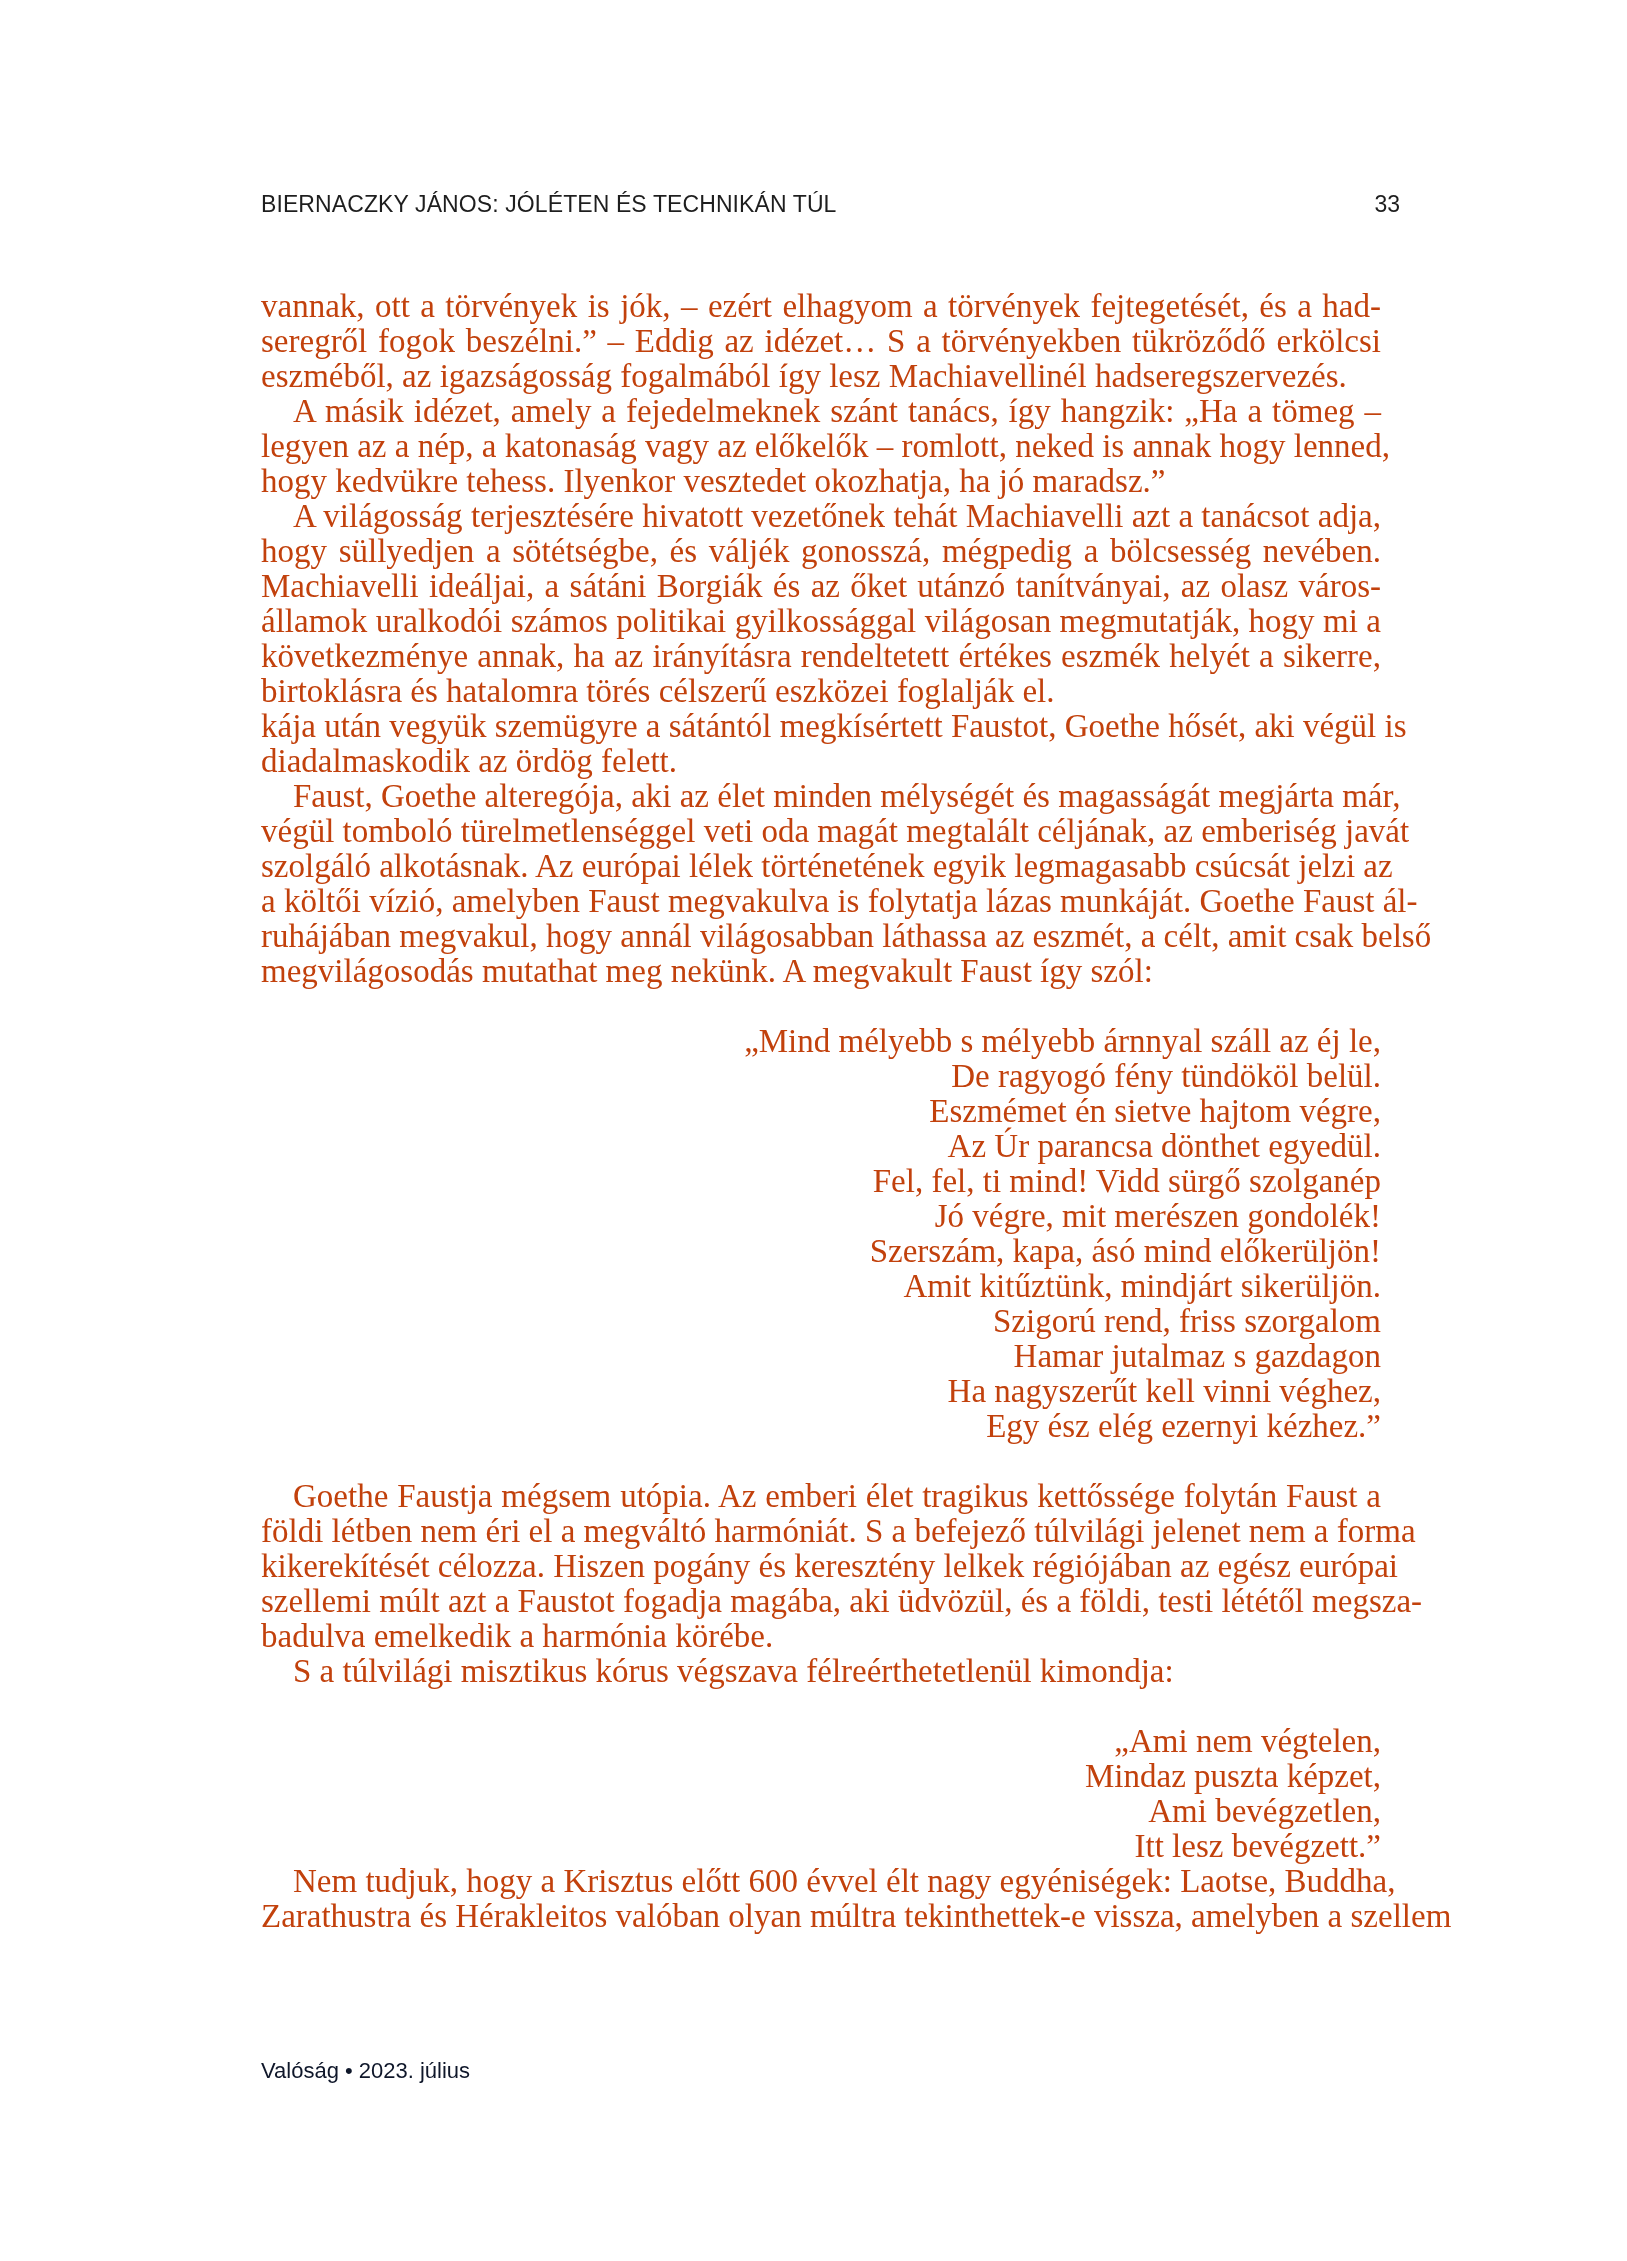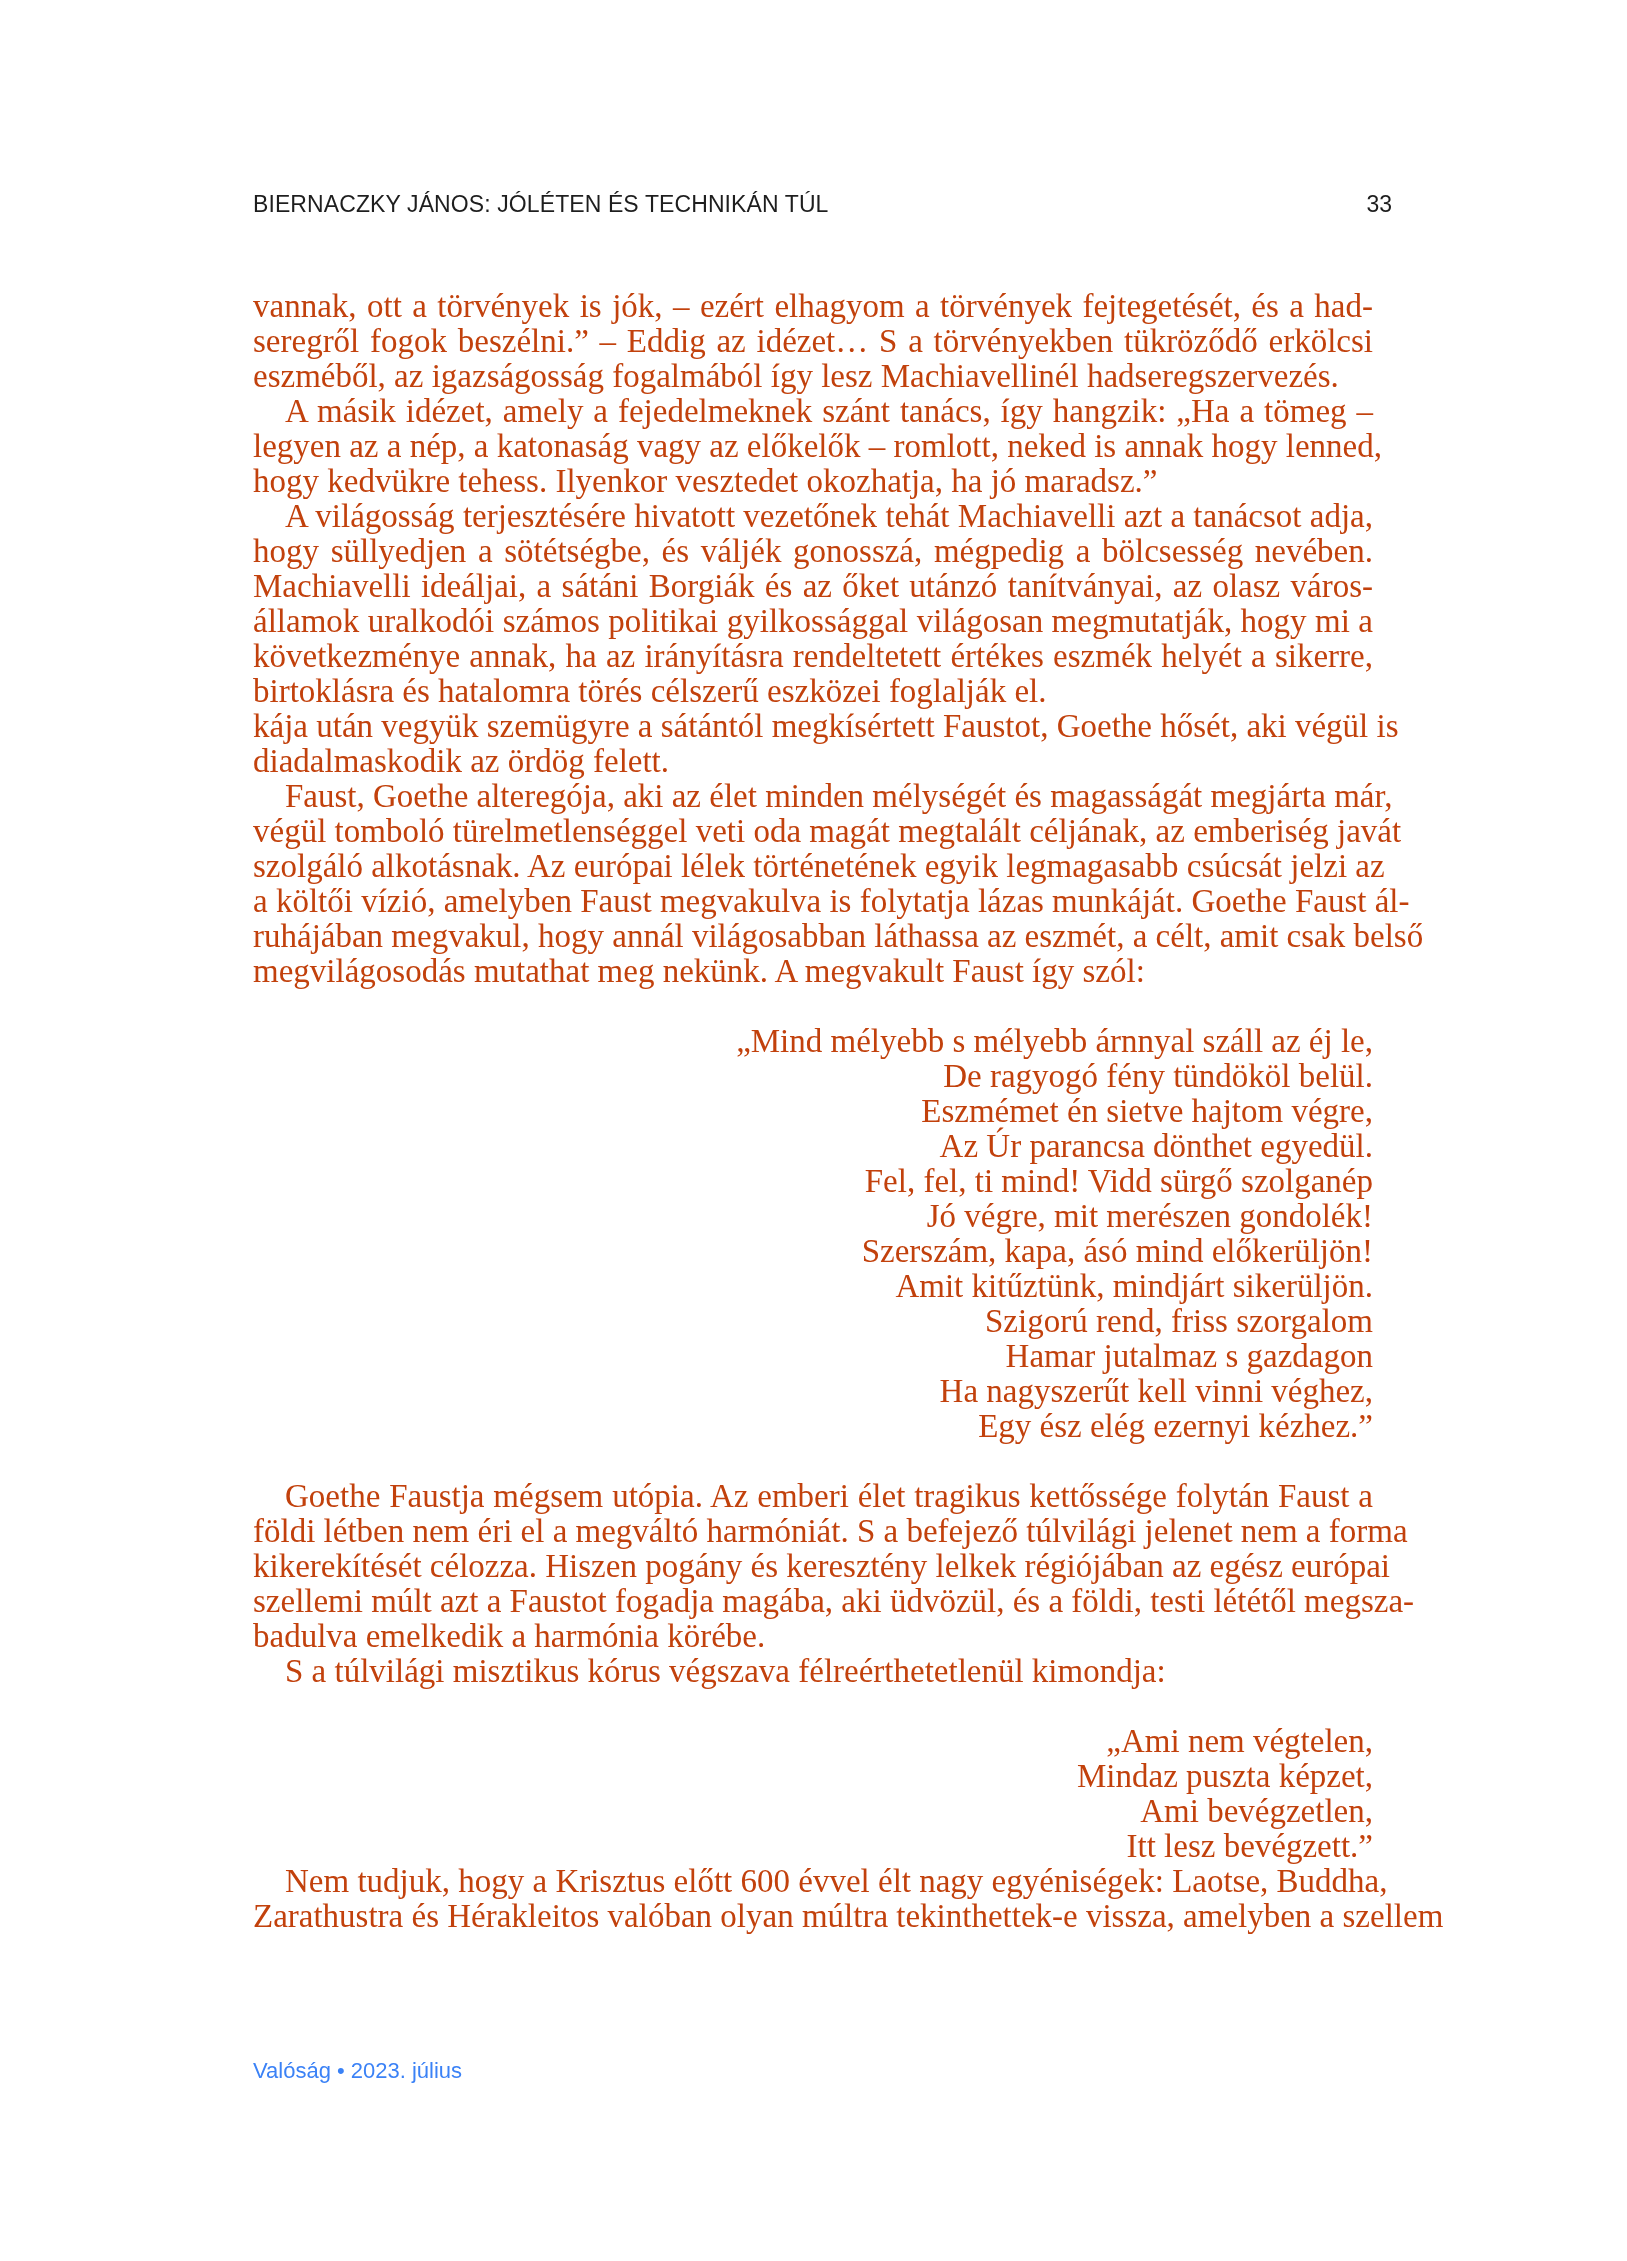--- a/index.html
+++ b/index.html
@@ -9,21 +9,21 @@
   }
   body {
     width: 1628px;
     height: 2261px;
     position: relative;
     overflow: hidden;
     color: #1a1a1a;
   }
   .page {
     position: absolute;
-    left: 4px; top: 0;
+    left: 12px; top: 0;
     width: 1308px;
     height: 2261px;
     background: #ffffff;
   }
   .running-head {
     position: absolute;
     left: 249px;
     top: 189px;
     width: 1139px;
     height: 31px;
@@ -81,21 +81,21 @@
     padding-left: 25px;
     text-align: right;
   }
   .footer {
     position: absolute;
     left: 249px;
     top: 2057px;
     font-family: "Liberation Sans", sans-serif;
     font-size: 22px;
     line-height: 27.6px;
-    color: #3b82f6;
+    color: #0f172a;
     white-space: nowrap;
   }
 </style>
 </head>
 <body>
 
 <div class="page">
 
   <div class="running-head">
     <span class="title">BIERNACZKY JÁNOS: JÓLÉTEN ÉS TECHNIKÁN TÚL</span>

